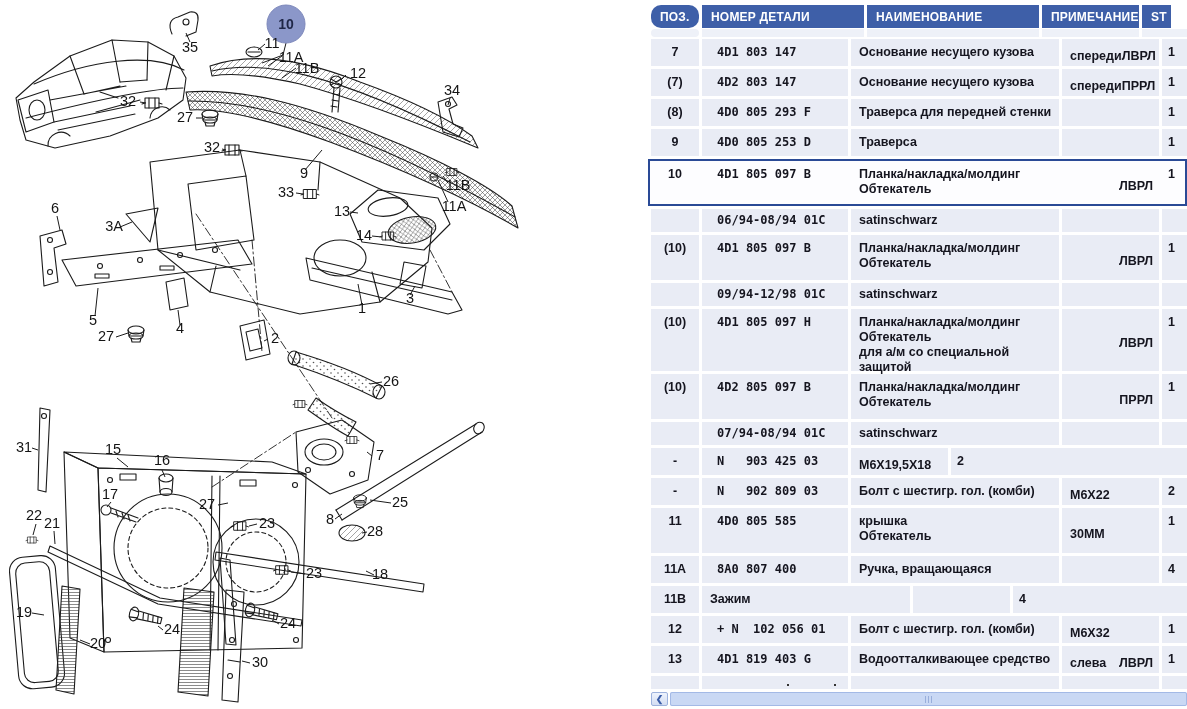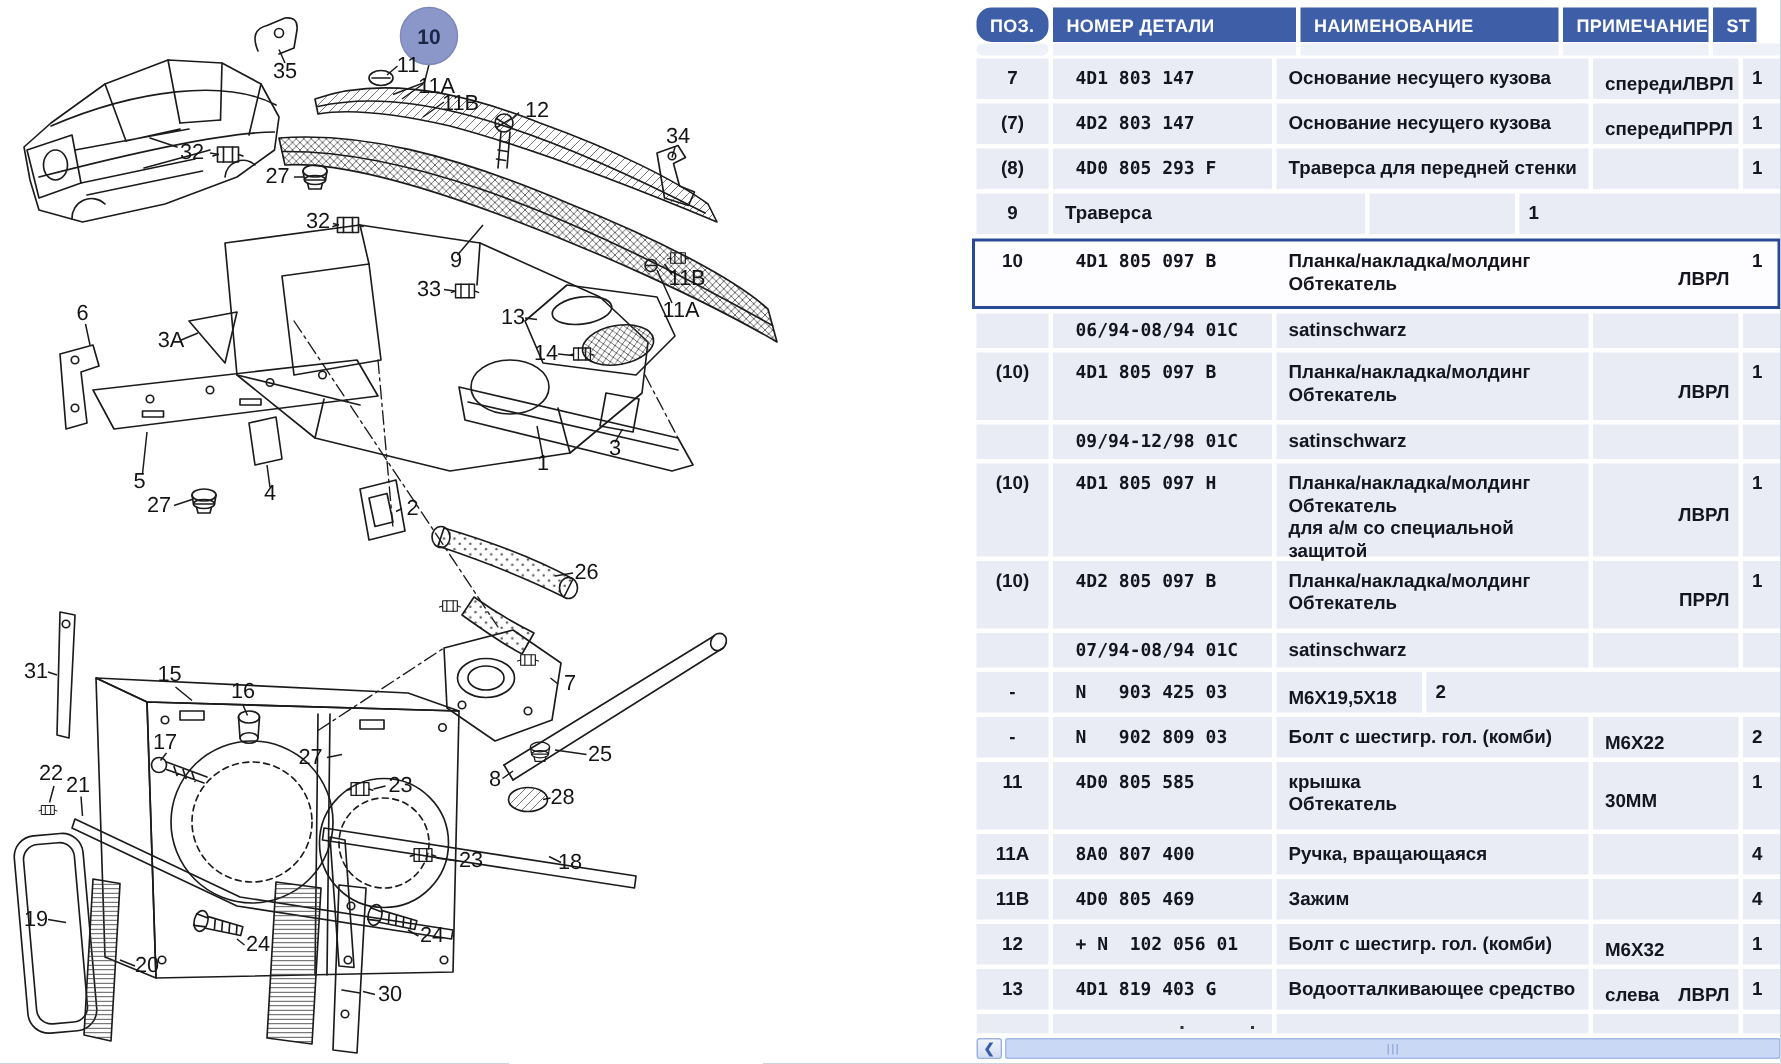--- a/index.html
+++ b/index.html
@@ -350,20 +350,21 @@
             <div>Траверса для передней стенки</div>
           </div>
           <div class="cell c-note">
             <span></span>
             <span></span>
           </div>
           <div class="cell c-qty">1</div>
         </div>
         <div class="trow" style="height: 27px;">
           <div class="cell c-pos">9</div>
+          <div class="cell c-num">4D0 805 253 D</div>
           <div class="cell c-name">
             <div>Траверса</div>
           </div>
           <div class="cell c-note">
             <span></span>
             <span></span>
           </div>
           <div class="cell c-qty">1</div>
         </div>
         <div class="trow selected" style="height: 47px;">
@@ -496,21 +497,20 @@
             <div>Ручка, вращающаяся</div>
           </div>
           <div class="cell c-note">
             <span></span>
             <span></span>
           </div>
           <div class="cell c-qty">4</div>
         </div>
         <div class="trow" style="height: 27px;">
           <div class="cell c-pos">11B</div>
-          <div class="cell c-num">4D0 805 469</div>
           <div class="cell c-name">
             <div>Зажим</div>
           </div>
           <div class="cell c-note">
             <span></span>
             <span></span>
           </div>
           <div class="cell c-qty">4</div>
         </div>
         <div class="trow" style="height: 27px;">

